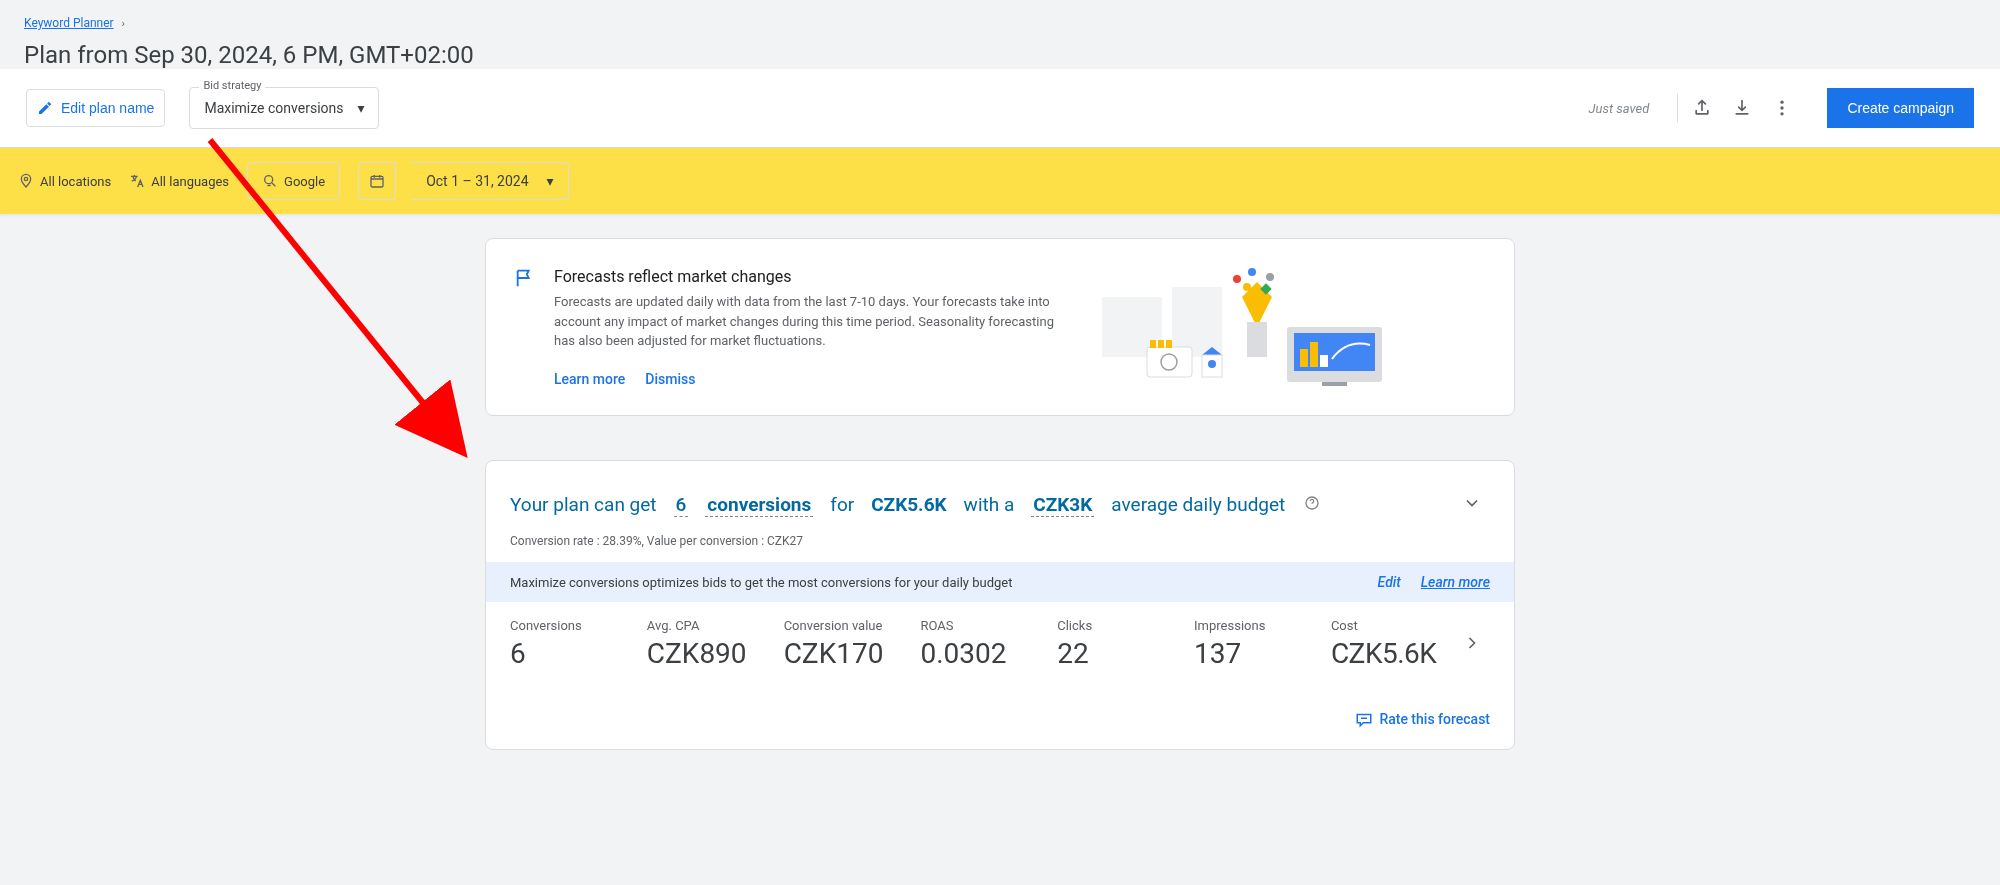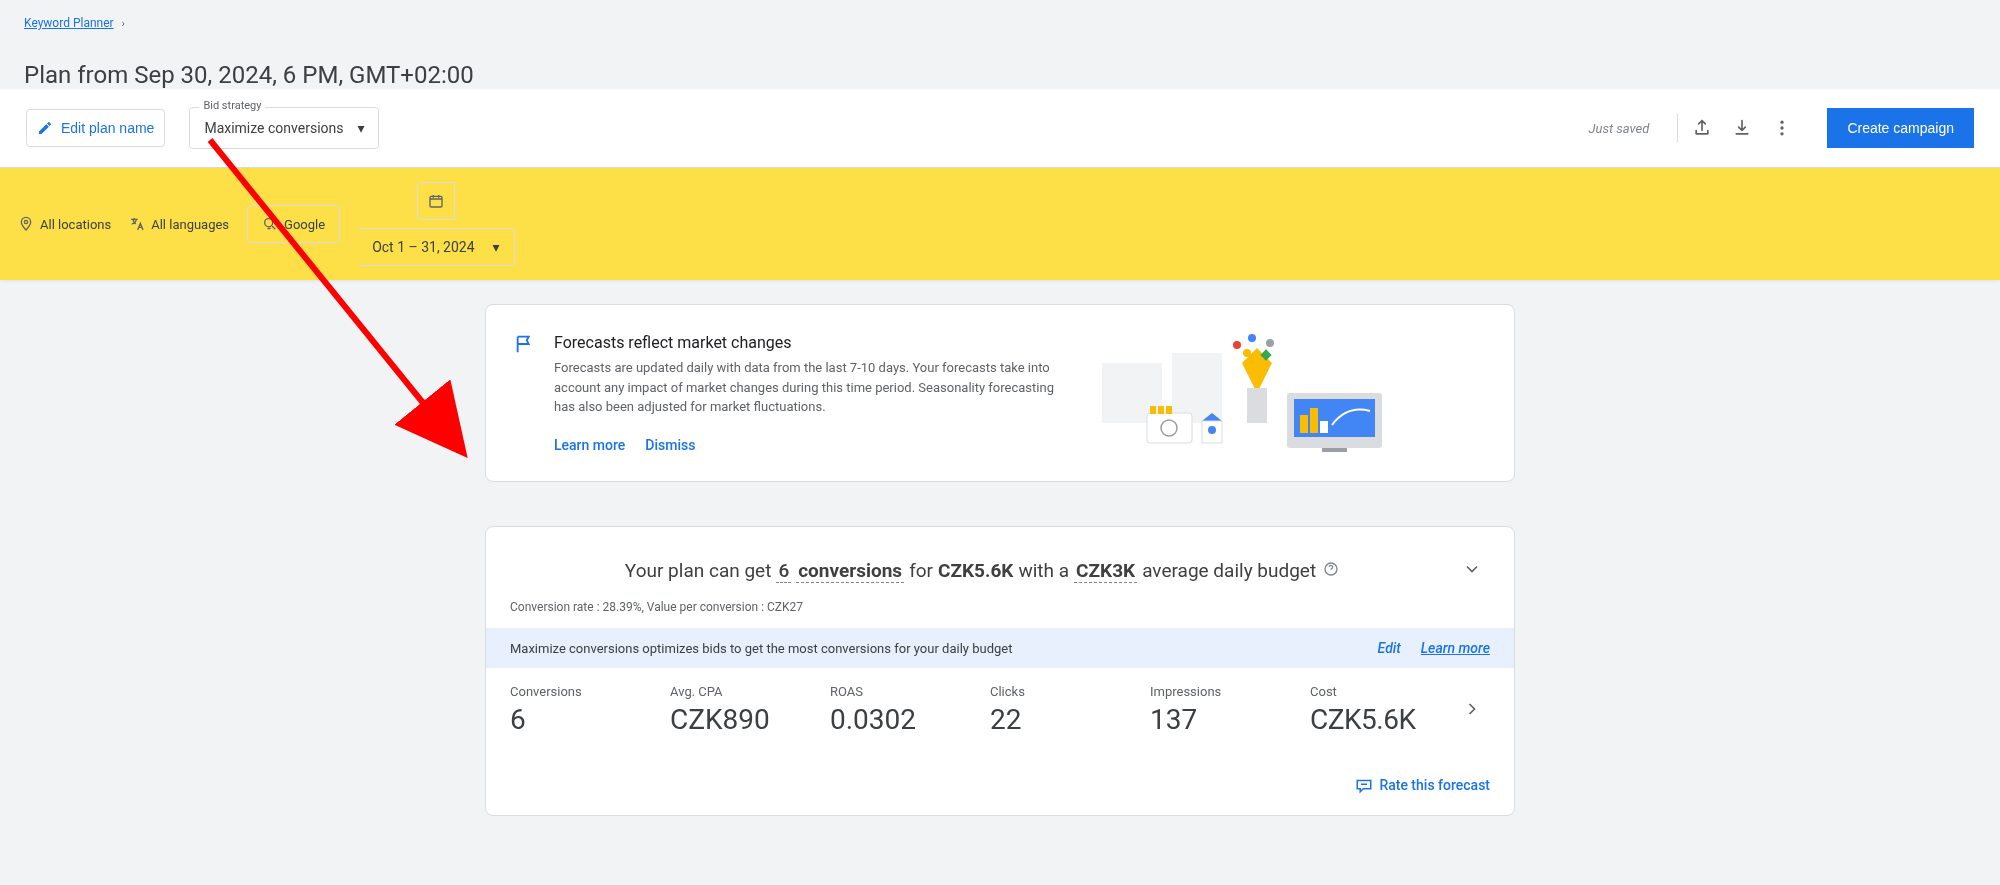--- a/index.html
+++ b/index.html
@@ -7,21 +7,21 @@
     font-family: 'Google Sans', Roboto, Arial, sans-serif;
     background: #f1f3f4;
     color: #3c4043;
     font-size: 14px;
     width: 2000px;
   }
   .header { padding: 16px 24px 0 24px; }
   .breadcrumb { display: flex; align-items: center; gap: 4px; font-size: 12px; }
   .breadcrumb a { color: #1a73e8; text-decoration: underline; cursor: pointer; }
   .breadcrumb .chev { color: #5f6368; font-size: 11px; margin-left:4px;}
-  .page-title { font-size: 24px; font-weight: 400; color: #3c4043; margin-top: 31px; }
+  .page-title { font-size: 24px; font-weight: 400; color: #3c4043; margin-top: 11px; }
   .tabs { display: flex; gap: 0; margin-top: 24px; }
   .tab { padding: 10px 20px; font-size: 14px; color: #3c4043; cursor: pointer; border-bottom: 3px solid transparent; font-weight: 500; }
   .tab.active { color: #1a73e8; border-bottom: 3px solid #1a73e8; }
   .toolbar {
     background: #fff;
     padding: 18px 26px;
     display: flex;
     align-items: center;
     border-bottom: 1px solid #dadce0;
   }
@@ -47,39 +47,39 @@
   }
   .filters-bar {
     background:#fde047; padding: 14px 18px; display:flex; align-items:center; gap: 18px;
     box-shadow: 0 1px 3px rgba(0,0,0,0.08);
   }
   .pill { display:inline-flex; align-items:center; gap:6px; font-size:13px; color:#3c4043; cursor:pointer;}
   .outlined-pill {
     border:1px solid #dadce0; border-radius:4px; padding: 10px 14px;
     display:inline-flex; align-items:center; gap:6px; font-size:13px; cursor:pointer;
   }
-  .dr-group { display:flex; align-items:center; gap:8px;flex-direction:column; }
+  .dr-group { display:flex; align-items:flex-start; gap:16px; }
   .dr-group .ico-box { border:1px solid #dadce0; border-radius:4px 0 0 4px; padding:10px; display:flex; }
   .dr-group .date-box { border:1px solid #dadce0; border-left:none; border-radius:0 4px 4px 0; padding:10px 14px; display:flex; align-items:center; gap:18px; min-width:140px; justify-content:space-between;}
   .content { max-width: 1030px; margin: 24px auto 0 auto; }
   .card {
     background:#fff; border-radius:8px; border:1px solid #dadce0; margin-bottom: 44px;
   }
   .notice { display:flex; padding:28px 28px; gap:18px; align-items:flex-start; }
   .notice-icon { color:#1a73e8; flex-shrink:0; }
   .notice-body { flex:1; max-width:520px;}
   .notice-title { font-size:16px; color:#202124; margin-bottom:6px; }
   .notice-text { font-size:13px; color:#5f6368; line-height:1.5; }
   .notice-actions { margin-top:20px; display:flex; gap:20px; }
   .link-btn { color:#1a73e8; font-size:14px; cursor:pointer; font-weight:500;}
   .illus { width: 300px; height: 120px; flex-shrink:0; position:relative; }
   .illus svg { width:100%; height:100%; }
   .summary { padding: 24px 24px 0 24px; }
   .summary-top { display:flex; align-items:center; }
-  .summary-sentence { font-size:19px; color:#404040; flex:1; display:flex; align-items:baseline; flex-wrap:wrap; gap:5px;justify-content:center;}
+  .summary-sentence { font-size:19px; color:#0369a1; flex:1; display:flex; align-items:baseline; flex-wrap:wrap; gap:17px;}
   .dotted-val { border-bottom: 1px dashed #80868b; padding:0 2px; font-weight:500;}
   .expand-ico { color:#5f6368; cursor:pointer; padding:8px; }
   .help-ico { color:#80868b; font-size:14px; margin-left:2px; }
   .sub-line { font-size:12px; color:#5f6368; margin-top:10px; }
   .blue-bar {
     background:#e8f0fe; padding: 12px 24px; margin-top:14px;
     display:flex; align-items:center; font-size:13px; color:#3c4043;
   }
   .blue-bar .spacer { flex:1; }
   .blue-bar .link-btn { font-size:14px;font-style:italic; }
@@ -269,20 +269,24 @@
     <div class="metrics">
       <div class="metric">
         <div class="metric-label">Conversions</div>
         <div class="metric-value">6</div>
       </div>
       <div class="metric">
         <div class="metric-label">Avg. CPA</div>
         <div class="metric-value">CZK890</div>
       </div>
       <div class="metric">
+        <div class="metric-label">Conversion value</div>
+        <div class="metric-value">CZK170</div>
+      </div>
+      <div class="metric">
         <div class="metric-label">ROAS</div>
         <div class="metric-value">0.0302</div>
       </div>
       <div class="metric">
         <div class="metric-label">Clicks</div>
         <div class="metric-value">22</div>
       </div>
       <div class="metric">
         <div class="metric-label">Impressions</div>
         <div class="metric-value">137</div>

